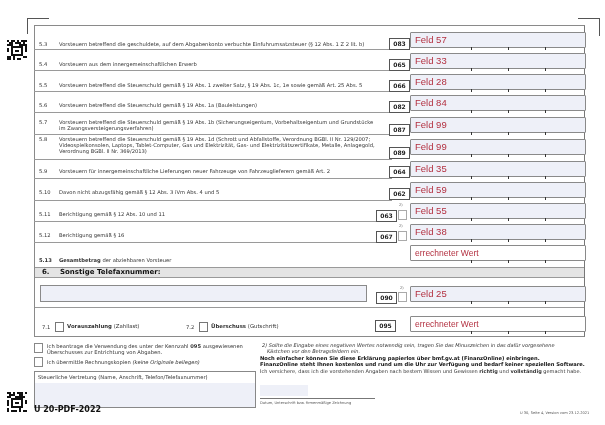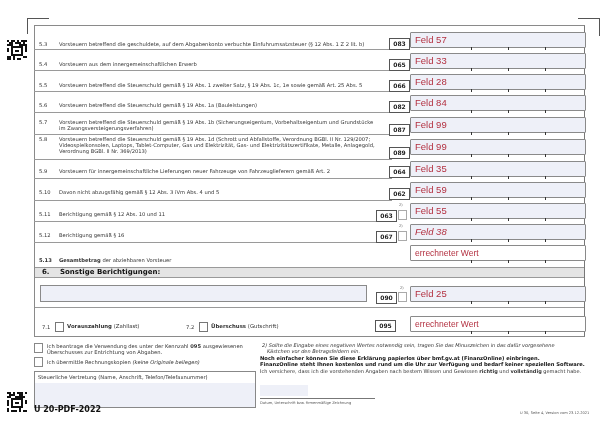--- a/index.html
+++ b/index.html
@@ -236,41 +236,41 @@
 </div>
 
 <div class="row" style="top:224px;height:18px;">
   <span class="row-num" style="top:8px;">5.12</span>
   <span class="row-text" style="top:8px;">Berichtigung gemäß § 16</span>
   <div class="row-line" style="top:18px;"></div>
   <div class="kz" style="left:342px;top:7px;">067</div>
   <span class="sup" style="left:365px;top:0px;">2)</span>
   <div class="chk" style="left:364px;top:7px;"></div>
 </div>
-<div class="feld" style="top:224px;font-style:italic;">
+<div class="feld" style="top:224px;">
   <span class="feld-label">Feld 38</span>
   <span class="tick" style="left:60px;"></span>
     <span class="tick" style="left:97px;"></span>
     <span class="tick" style="left:134px;"></span>
 </div>
 
 <div class="row" style="top:245px;height:20px;">
   <span class="row-num" style="top:12px;font-weight:bold;">5.13</span>
   <span class="row-text" style="top:12px;"><b>Gesamtbetrag</b><span> der abziehbaren Vorsteuer</span></span>
 </div>
 <div class="feld white" style="top:245px;">
   <span class="feld-label" style="font-size:8.5px;top:2px;">errechneter Wert</span>
   <span class="tick" style="left:60px;"></span>
     <span class="tick" style="left:97px;"></span>
     <span class="tick" style="left:134px;"></span>
 </div>
 
 <div class="section6">
   <span class="section6-num">6.</span>
-  <span class="section6-title">Sonstige Berichtigungen:</span>
+  <span class="section6-title">Sonstige Telefaxnummer:</span>
 </div>
 <div class="sonst-input"></div>
 <div class="kz" style="left:376px;top:292px;">090</div>
 <span class="sup" style="left:400px;top:286px;">2)</span>
 <div class="chk" style="left:398px;top:292px;"></div>
 <div class="feld" style="top:286px;">
   <span class="feld-label">Feld 25</span>
   <span class="tick" style="left:60px;"></span>
     <span class="tick" style="left:97px;"></span>
     <span class="tick" style="left:134px;"></span>

